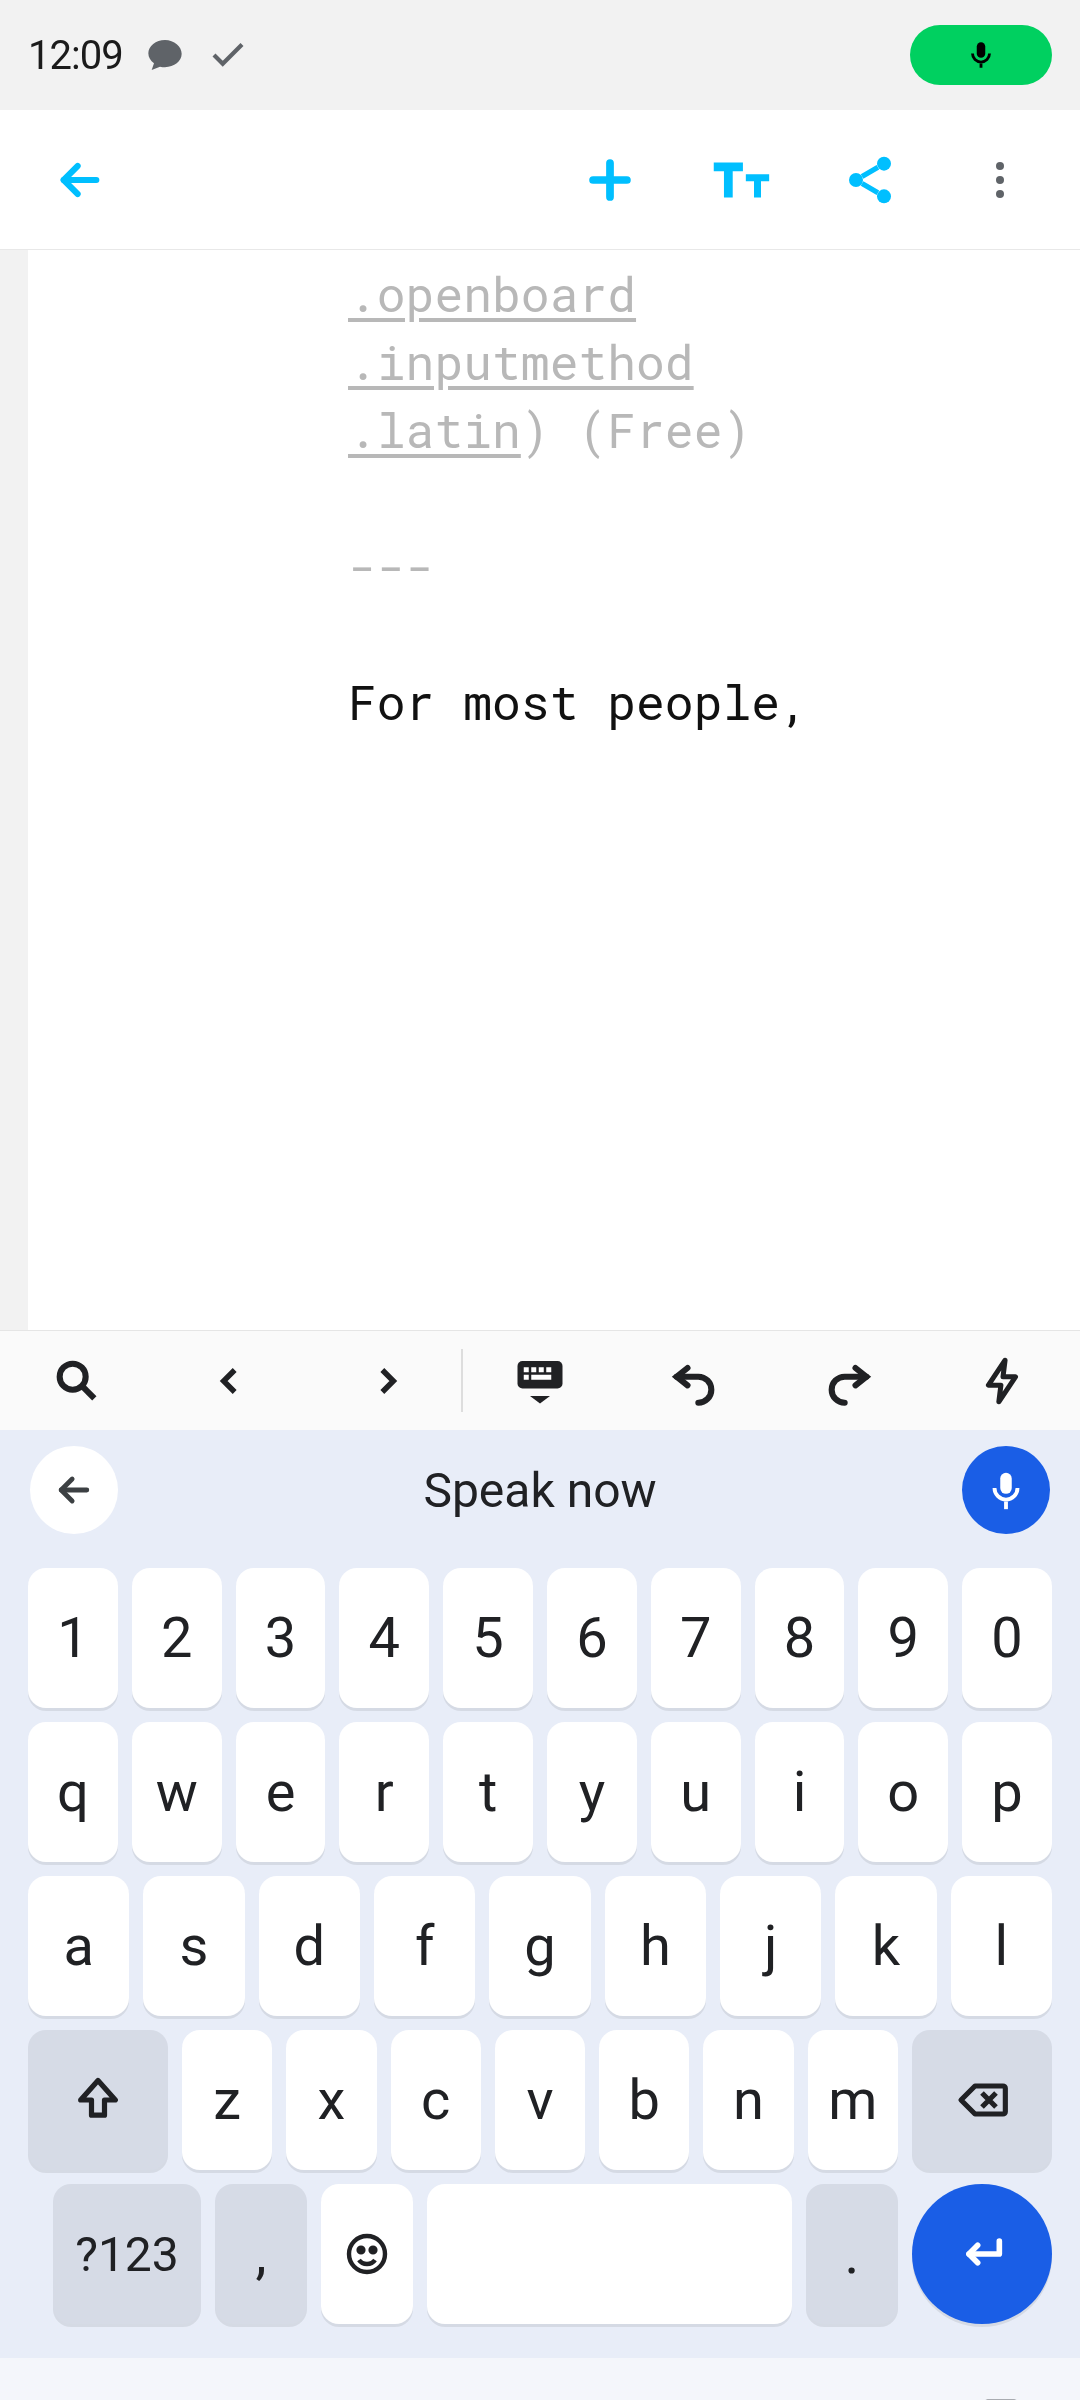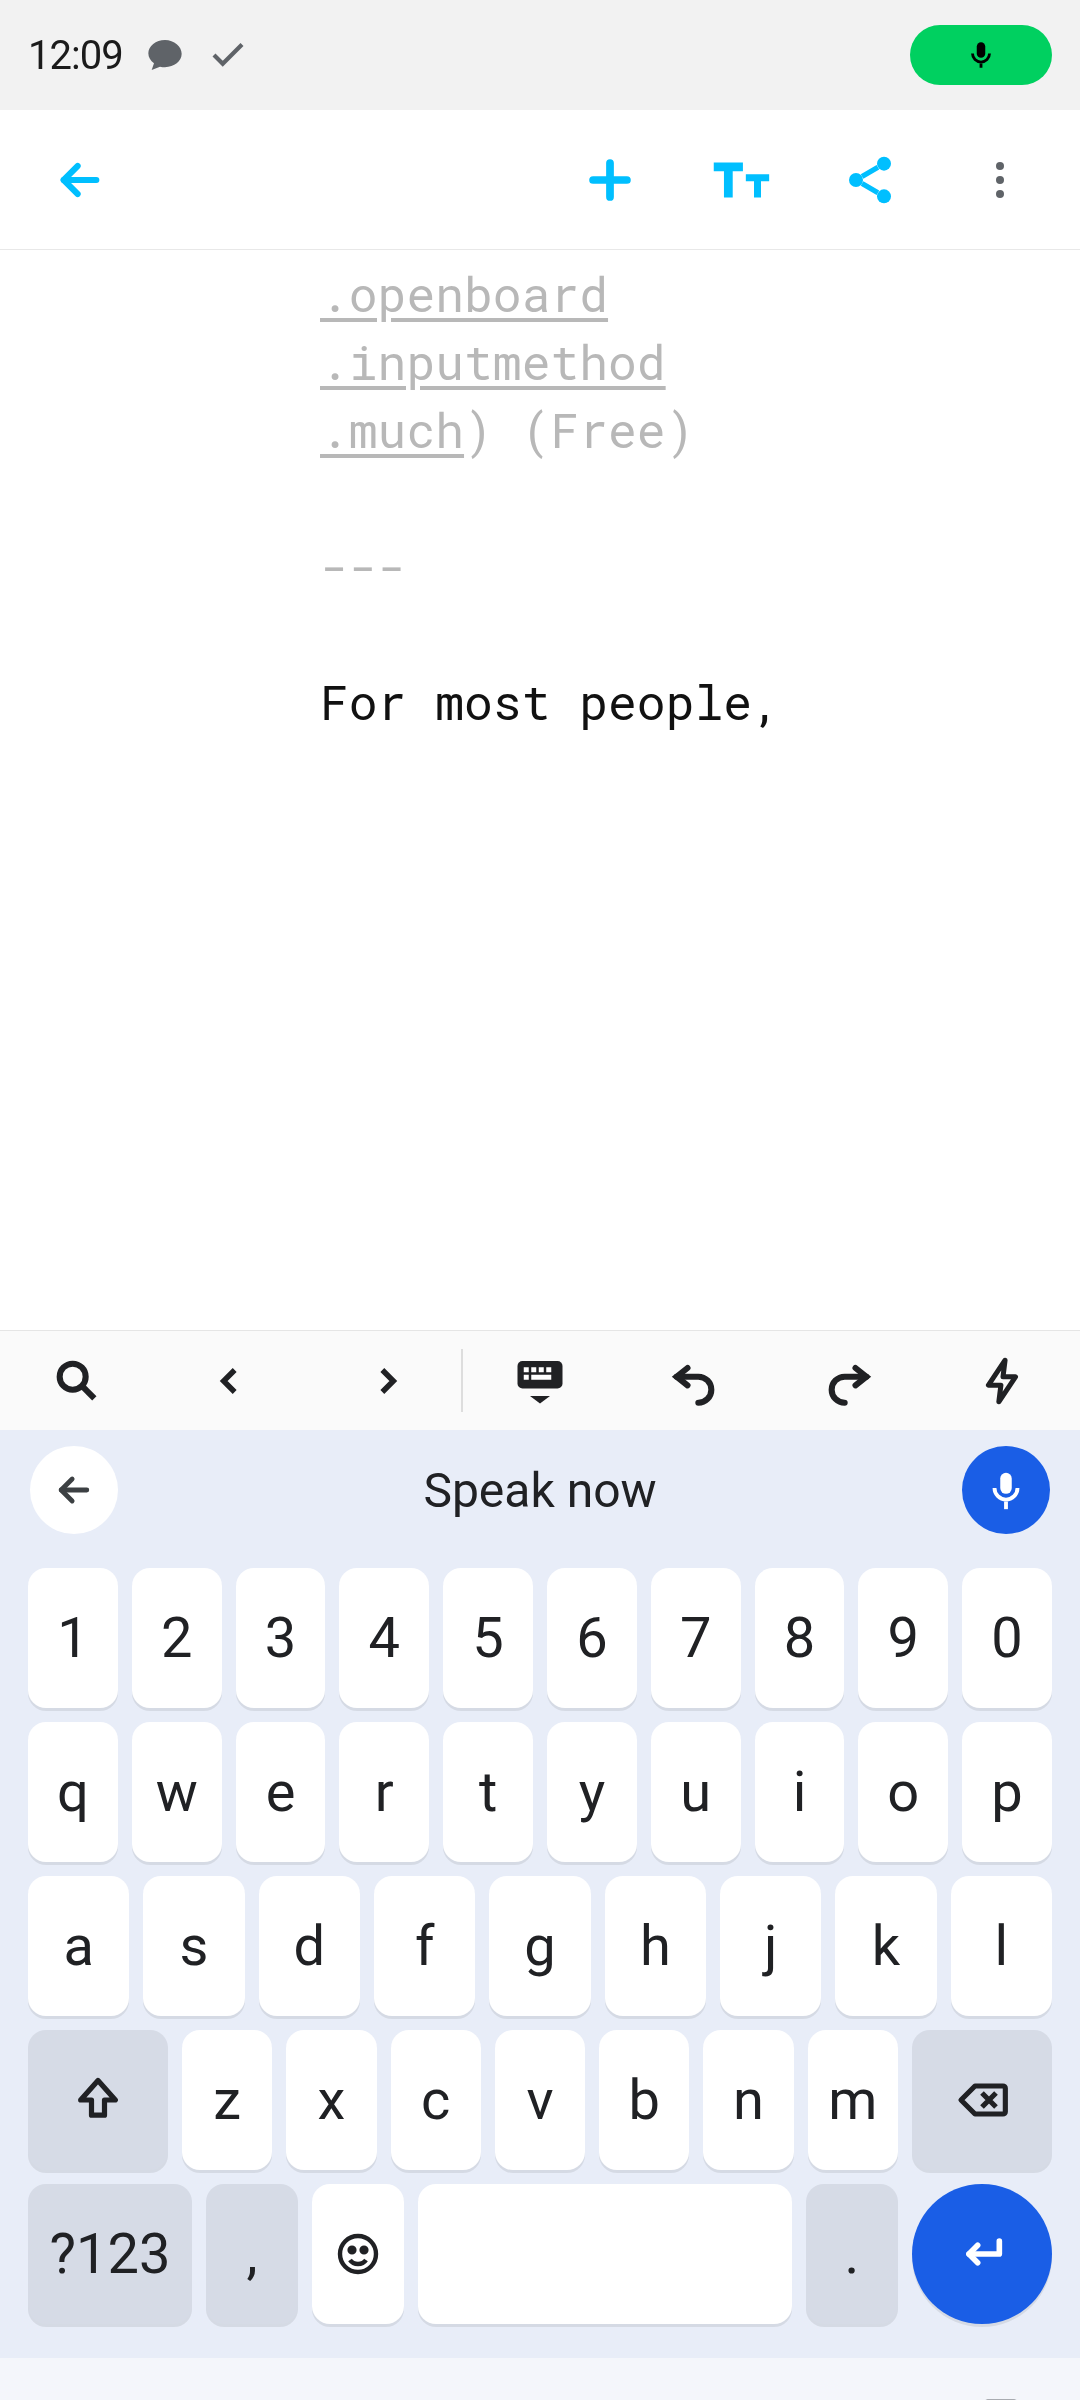--- a/index.html
+++ b/index.html
@@ -7,42 +7,42 @@
   .statusbar { height: 110px; display: flex; align-items: center; justify-content: space-between; padding: 0 28px; background: #f2f2f2; }
   .sb-left { display: flex; align-items: center; gap: 22px; }
   .sb-time { font-size: 40px; color: #1b1b1b; font-weight: 400; letter-spacing: -1px; text-align: right;}
   .sb-icon { color: #5f6368; }
   .mic-pill { background:#00d060; width:142px; height:60px; border-radius:60px; display:flex; align-items:center; justify-content:center; }
   .appbar { height: 140px; background: #fff; display:flex; align-items:center; padding: 0 20px; gap: 10px; border-bottom: 1px solid #e8e8e8;}
   .appbar .spacer { flex:1; }
   .ab-btn { width: 120px; height: 120px; display:flex; align-items:center; justify-content:center; color:#00bfff; }
   .ab-back { color:#00bfff; }
   .ab-more { color:#888; }
-  .editor { background:#fff; height: 1080px; padding: 10px 0 0 320px; font-family: "Roboto Mono", ui-monospace, Menlo, Consolas, monospace; font-size: 48px; line-height: 68px; }
+  .editor { background:#fff; height: 1080px; padding: 10px 0 0 320px; font-family: "Roboto Mono", ui-monospace, Menlo, Consolas, monospace; font-size: 48px; line-height: 68px; margin-left: 28px; }
   .editor .faded { color:#b8b8b8; text-decoration: underline; text-underline-offset: 6px;}
   .editor .faded-noul { color:#b8b8b8; }
   .editor .body-text { color:#111; }
   .toolbar { height:100px; background:#fafafa; display:flex; align-items:center; border-top:1px solid #e5e5e5;}
   .tb-btn { flex:1; display:flex; align-items:center; justify-content:center; height:100%; color:#202124; position:relative;}
   .tb-sep::after { content:""; position:absolute; right:0; top:18px; bottom:18px; width:2px; background:#ddd; }
   .suggest { height:120px; background:#e8edf8; display:flex; align-items:center; padding: 0 30px; gap: 12px;}
   .sg-back { width:88px; height:88px; border-radius:50%; background:#fff; display:flex; align-items:center; justify-content:center; color:#3c4043;}
   .sg-text { flex:1; text-align:center; font-size:48px; color:#202124; }
   .sg-mic { width:88px; height:88px; border-radius:50%; background:#1a5ee6; display:flex; align-items:center; justify-content:center; color:#fff;}
   .kbd { background:#e8edf8; padding: 18px 28px 20px; }
   .krow { display:flex; gap:14px; margin-bottom:14px; }
   .krow.center { justify-content:center; }
   .key { height:140px; background:#fff; border-radius:18px; display:flex; align-items:center; justify-content:center; font-size:56px; color:#202124; box-shadow: 0 3px 0 rgba(0,0,0,0.08);}
   .key.k10 { flex:1; min-width:0; }
   .key.k9 { width: calc((100% - 8*14px)/9); }
   .key.mod { background:#d6dbe6; }
   .key.wide { width: 140px; }
   .key.space { flex:1; }
   .key.enter { width: 140px; background:#1a5ee6; border-radius:70px; color:#fff;}
-  .key.sym { width: 164px; font-size:56px;}
+  .key.sym { width: 148px; font-size:48px;margin-left:25px;}
   .navbar { height:110px; background:#f4f6fb; display:flex; align-items:center; justify-content:space-between; padding: 0 56px;}
   svg { display:block; }
 </style>
 </head>
 <body>
 
 <div class="statusbar">
   <div class="sb-left">
     <span class="sb-time">12:09</span>
     <span class="sb-icon">
@@ -96,21 +96,21 @@
         <circle cx="12" cy="5" r="2"></circle>
         <circle cx="12" cy="12" r="2"></circle>
         <circle cx="12" cy="19" r="2"></circle>
       </svg>
   </div>
 </div>
 
 <div class="editor">
   <div><span class="faded">.openboard</span></div>
   <div><span class="faded">.inputmethod</span></div>
-  <div><span class="faded">.much</span><span class="faded-noul">) (Free)</span></div>
+  <div><span class="faded">.latin</span><span class="faded-noul">) (Free)</span></div>
   <div>&nbsp;</div>
   <div><span class="faded-noul">---</span></div>
   <div>&nbsp;</div>
   <div><span class="body-text">For most people,</span></div>
 </div>
 
 <div class="toolbar">
   <div class="tb-btn">
     <svg width="52" height="52" viewBox="0 0 24 24" fill="none" stroke="#202124" stroke-width="2.8">
         <circle cx="10" cy="10" r="6"></circle>

